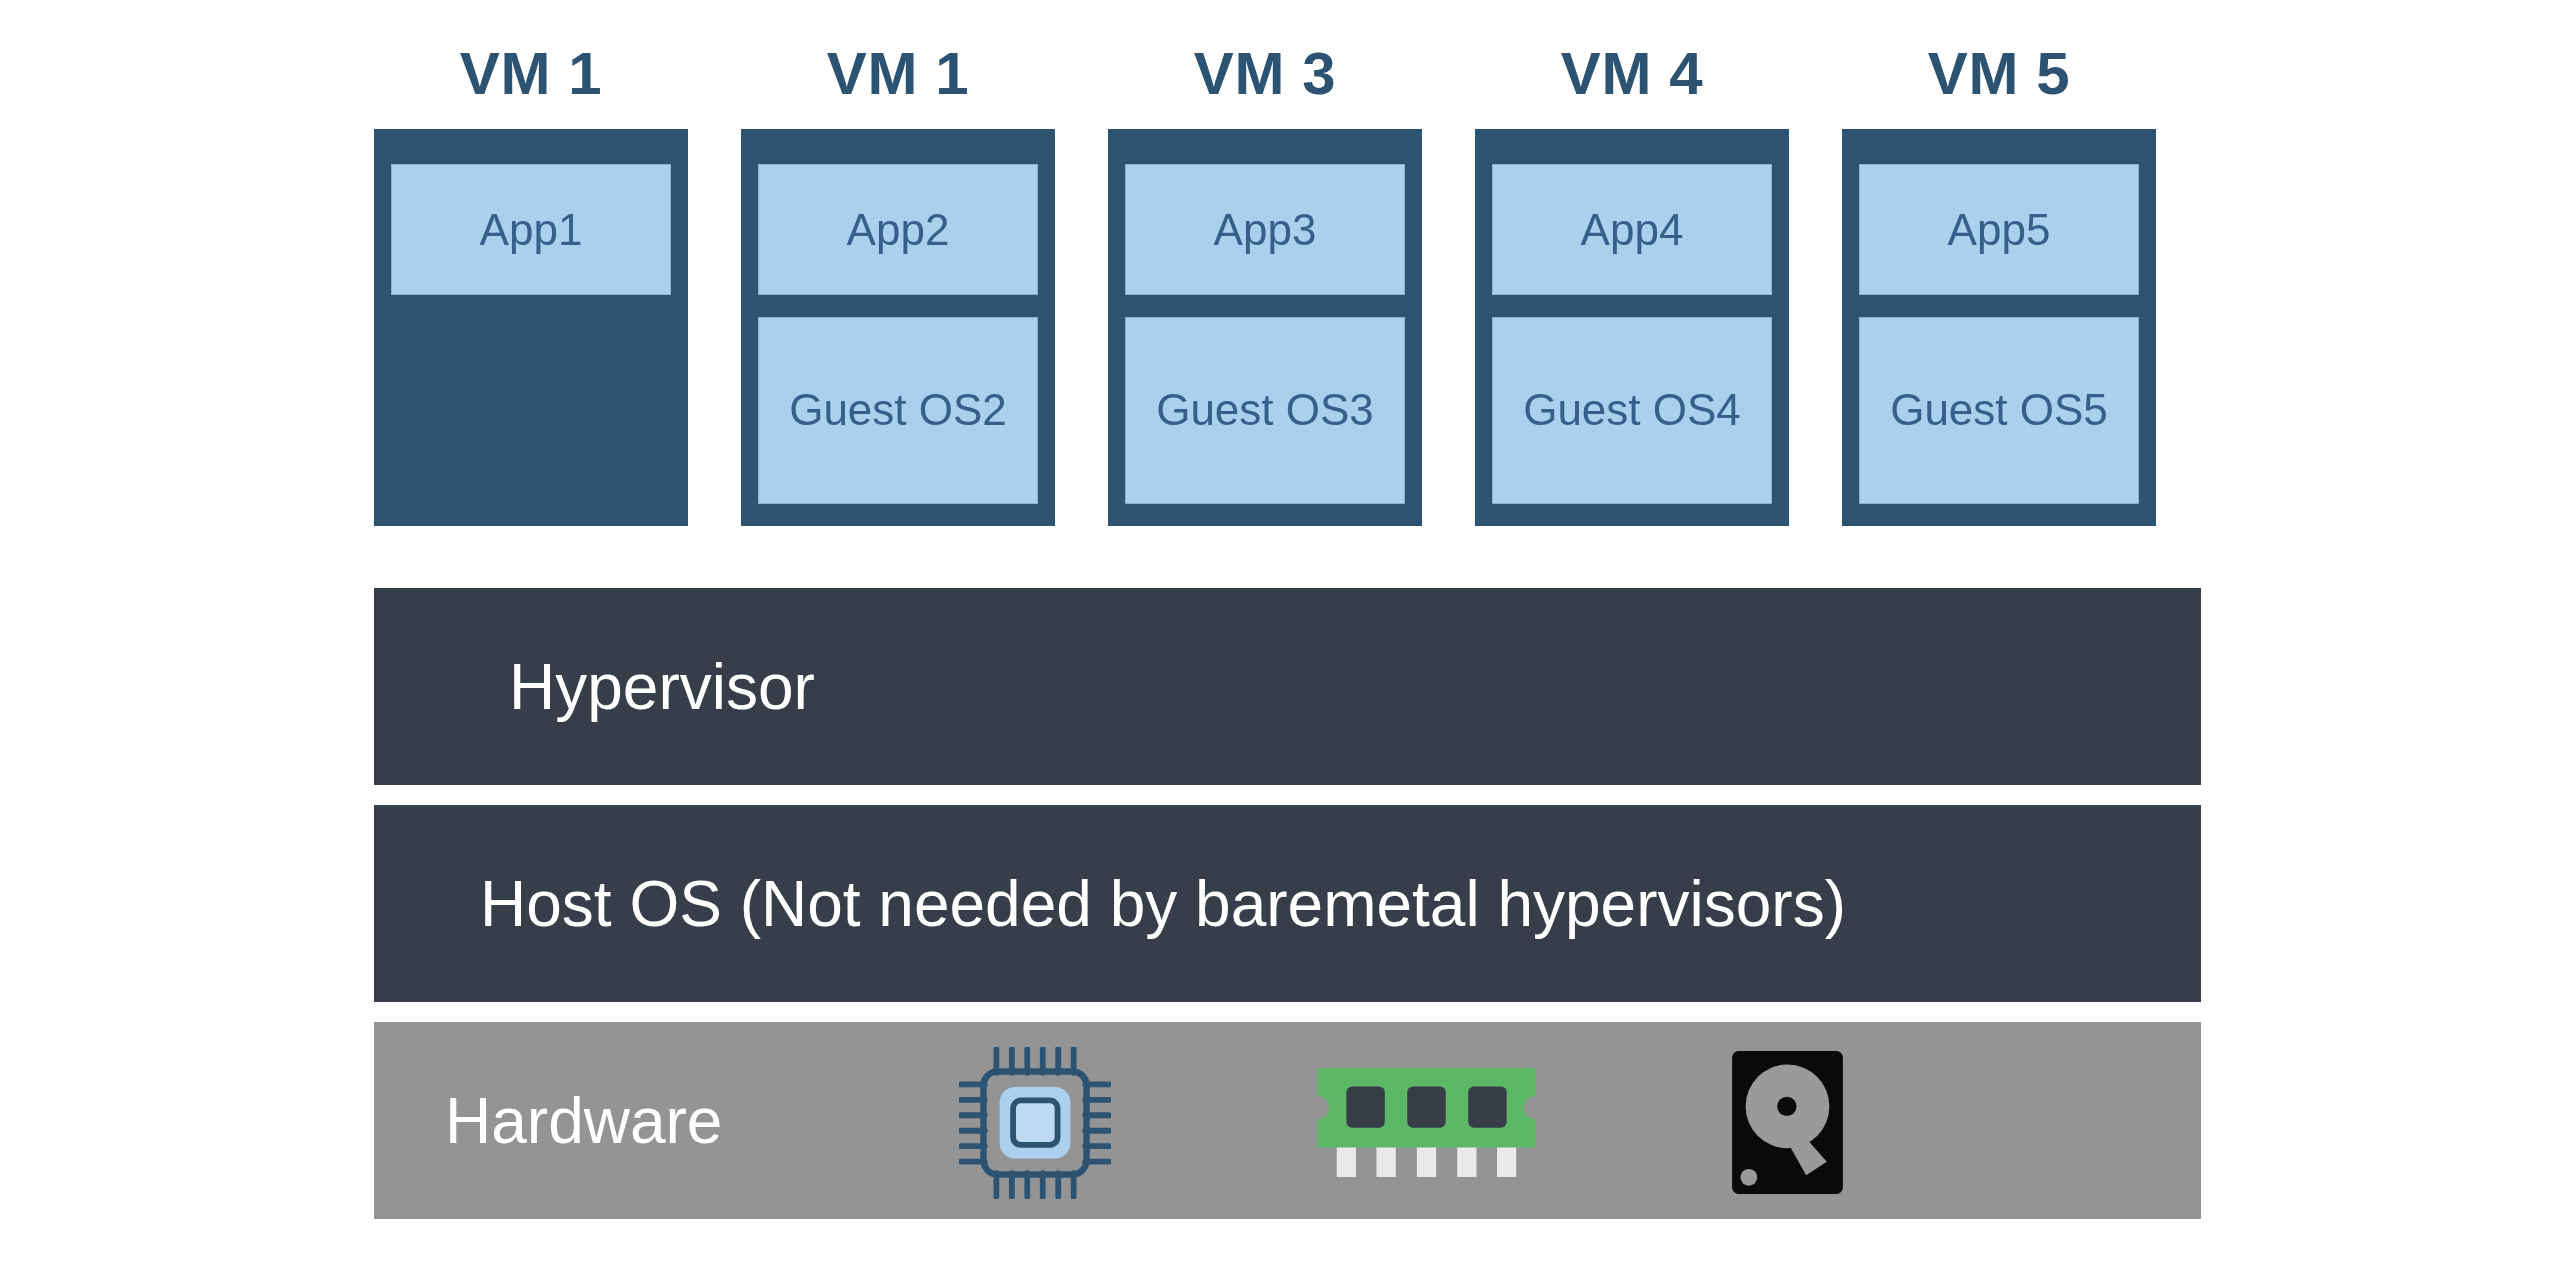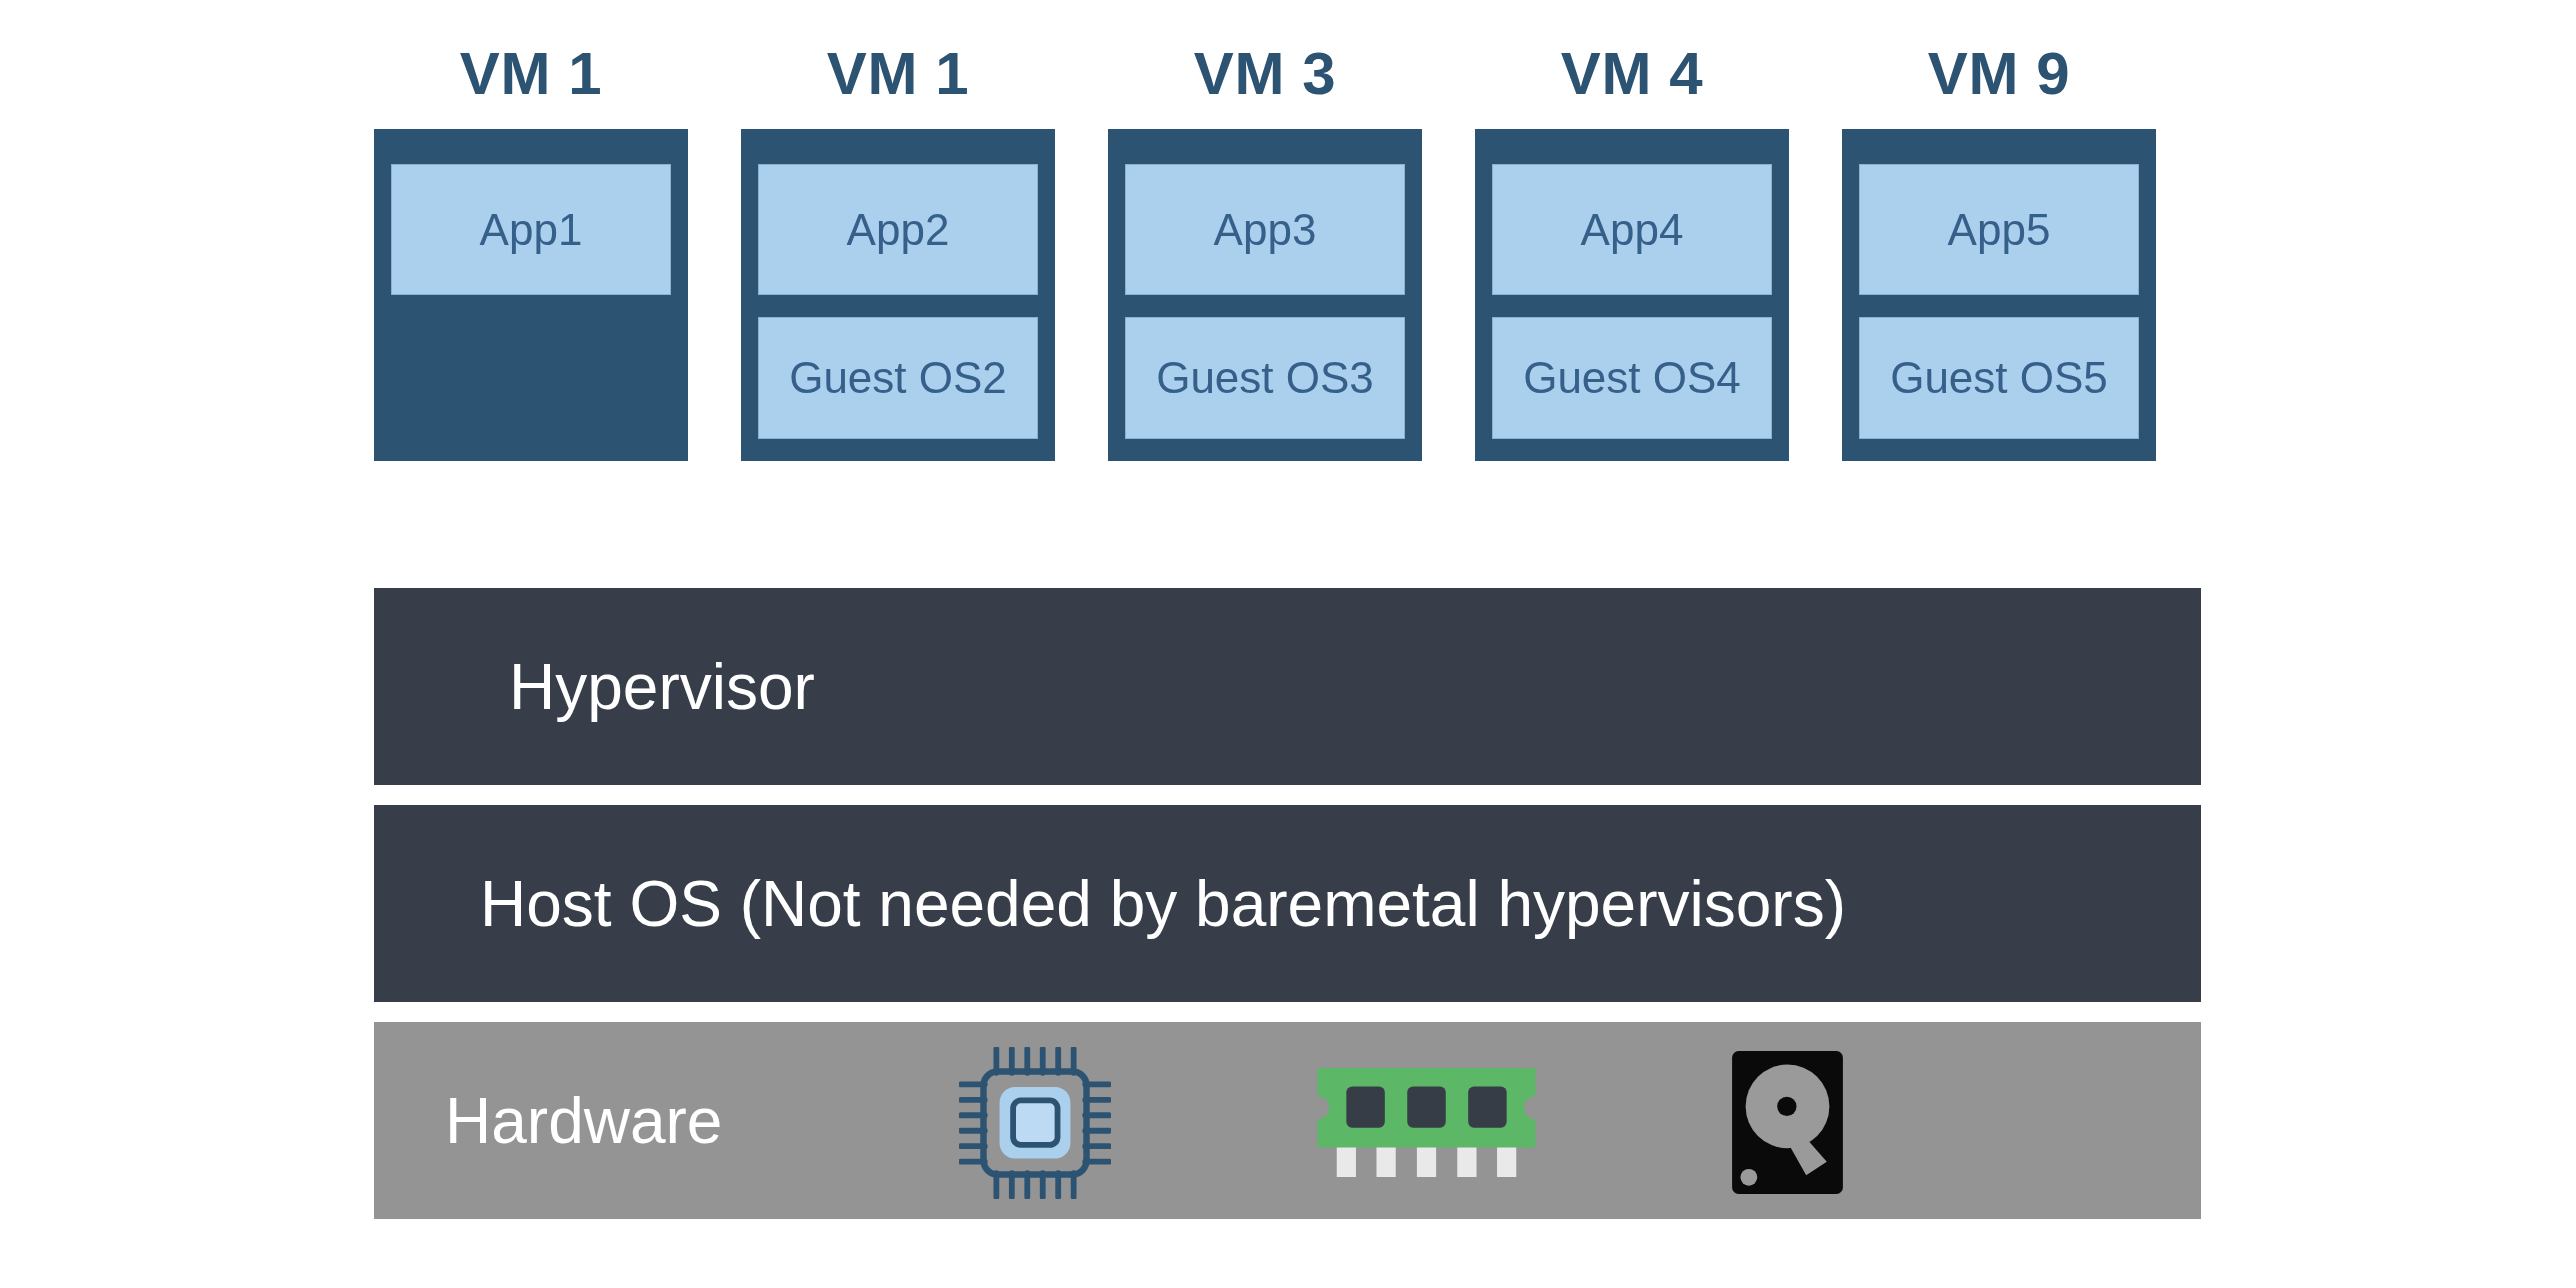--- a/index.html
+++ b/index.html
@@ -21,21 +21,21 @@
   .canvas{position:relative;width:2576px;height:1288px;background:#ffffff;overflow:hidden;}
 
   
   .vm-col{position:absolute;top:0;width:314px;height:567px;}
   .vm-label{
     position:absolute;top:37px;left:0;width:100%;height:73px;
     line-height:73px;text-align:center;
     font-size:60px;font-weight:700;color:var(--navy);letter-spacing:0.6px;
   }
   .vm-box{
-    position:absolute;top:129px;left:0;width:314px;height:332px;
+    position:absolute;top:129px;left:0;width:314px;height:397px;
     background:var(--navy);
     padding:35px 17.4px 22.5px 17.4px;
     display:flex;flex-direction:column;gap:22px;
   }
   .app-box,.guest-box{
     background:var(--light-blue);
     display:flex;align-items:center;justify-content:center;
     font-size:44px;color:var(--inner-text);
     border:1.3px solid rgba(45,83,115,0.25);
   }
@@ -98,21 +98,21 @@
 
   <div class="vm-col" style="left:1475px">
     <div class="vm-label">VM 4</div>
     <div class="vm-box">
       <div class="app-box">App4</div>
       <div class="guest-box">Guest OS4</div>
     </div>
   </div>
 
   <div class="vm-col" style="left:1842px">
-    <div class="vm-label">VM 9</div>
+    <div class="vm-label">VM 5</div>
     <div class="vm-box">
       <div class="app-box">App5</div>
       <div class="guest-box">Guest OS5</div>
     </div>
   </div>
 
   <div class="layer layer-dark layer-hypervisor">
     <span>Hypervisor</span>
   </div>
 

